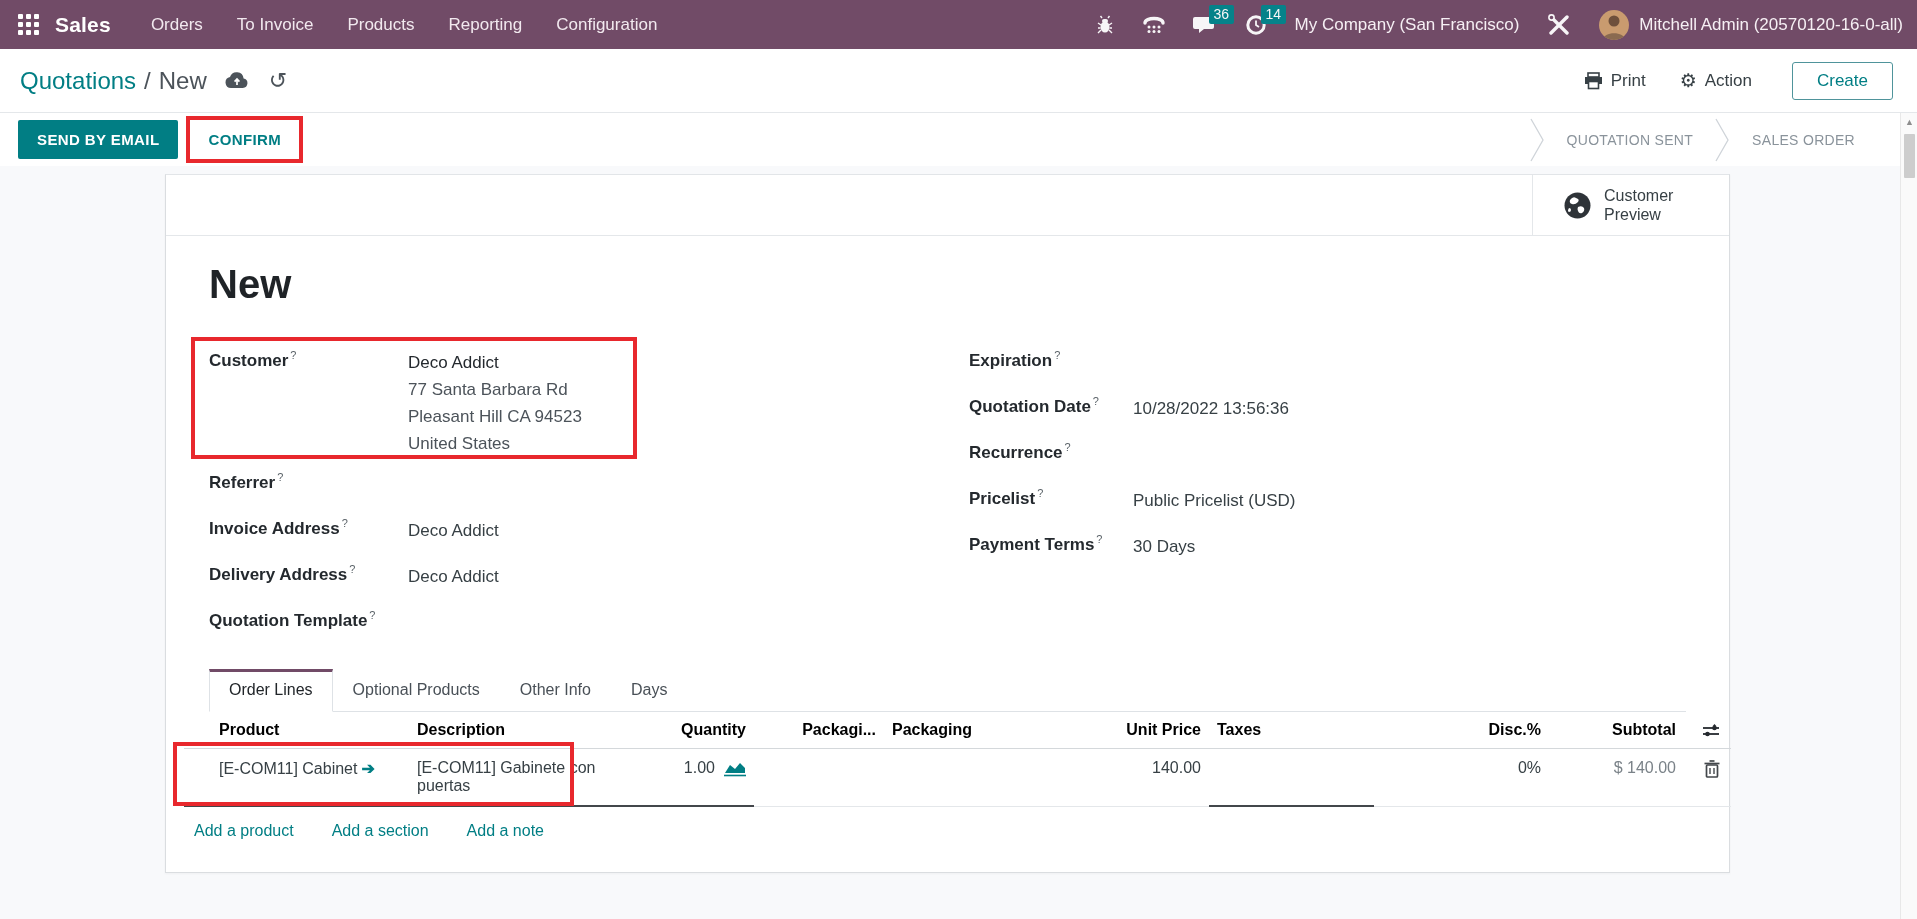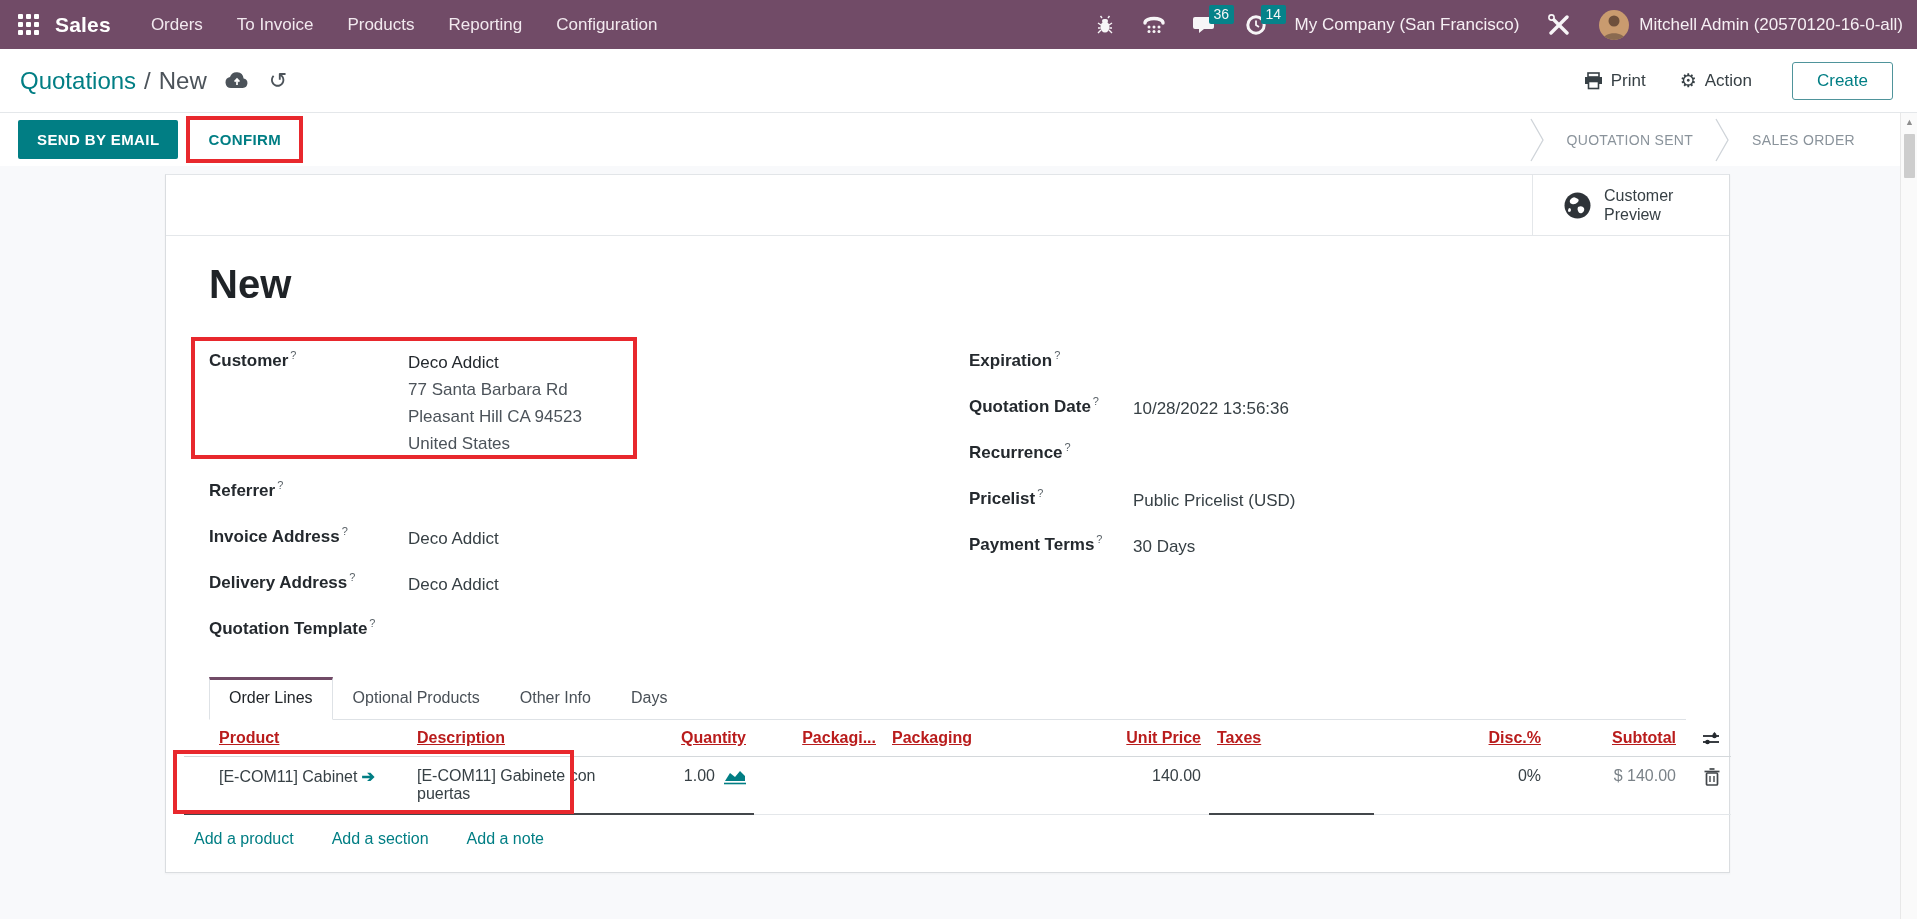--- a/index.html
+++ b/index.html
@@ -51,33 +51,33 @@
 
   .form-grid { display:flex; }
   .col-left { width:760px; }
   .col-right { flex:1; }
   .field-row { display:flex; margin-bottom:18px; min-height:28px; }
   .field-label { font-size:17px; font-weight:bold; color:#24292e; white-space:nowrap; }
   .field-label sup { font-size:11px; color:#5a6268; font-weight:normal; margin-left:2px; }
   .col-left .field-labelbox { flex:0 0 199px; }
   .col-right .field-labelbox { flex:0 0 164px; }
   .field-value { font-size:17px; color:#374045; line-height:27px; }
-  .field-row.customer { position:relative; margin-bottom:22px; }
+  .field-row.customer { position:relative; margin-bottom:14px; }
   .red-frame { position:absolute; border:4px solid #e8282d; pointer-events:none; z-index:5; }
   .frame-customer { left:-18px; top:-12px; width:446px; height:122px; }
 
   
   .tabbar { display:flex; border-bottom:1px solid #dee2e6; margin-top:14px; }
   .tab { font-size:16px; color:#495057; padding:11px 19px; border:1px solid transparent; cursor:pointer; }
   .tab.active { background:#fff; color:#212529; border-color:#dee2e6; border-top:3px solid #714b67; border-bottom-color:#fff; margin-bottom:-1px; padding-top:9px; }
 
   
   .table-wrap { margin-left:-25px; width:1547px; }
   table { border-collapse:collapse; table-layout:fixed; width:1547px; font-size:16px; }
-  th { font-weight:bold; color:#b91c1c; padding:9px 8px; white-space:nowrap; overflow:hidden;text-decoration:underline; }
+  th { font-weight:bold; color:#000000; padding:9px 8px; white-space:nowrap; overflow:hidden; }
   td { padding:10px 8px; color:#374045; vertical-align:top; border-bottom:1px solid #e4e7ea; }
   thead th { border-bottom:1px solid #d4d8db; }
   .al { text-align:left; } .ar { text-align:right; }
   td.dark-underline { border-bottom:2px solid #43474b; }
   .cell-product { position:relative; padding-left:35px; white-space:nowrap; }
   th.cell-product { padding-left:35px; }
   .frame-row { left:-11px; top:-7px; width:401px; height:64px; }
   .link-arrow { color:#017e84; font-weight:bold; margin-left:4px; }
   .qty-cell { display:inline-flex; align-items:center; gap:9px; }
   .subtotal-val { color:#7a8288; }

